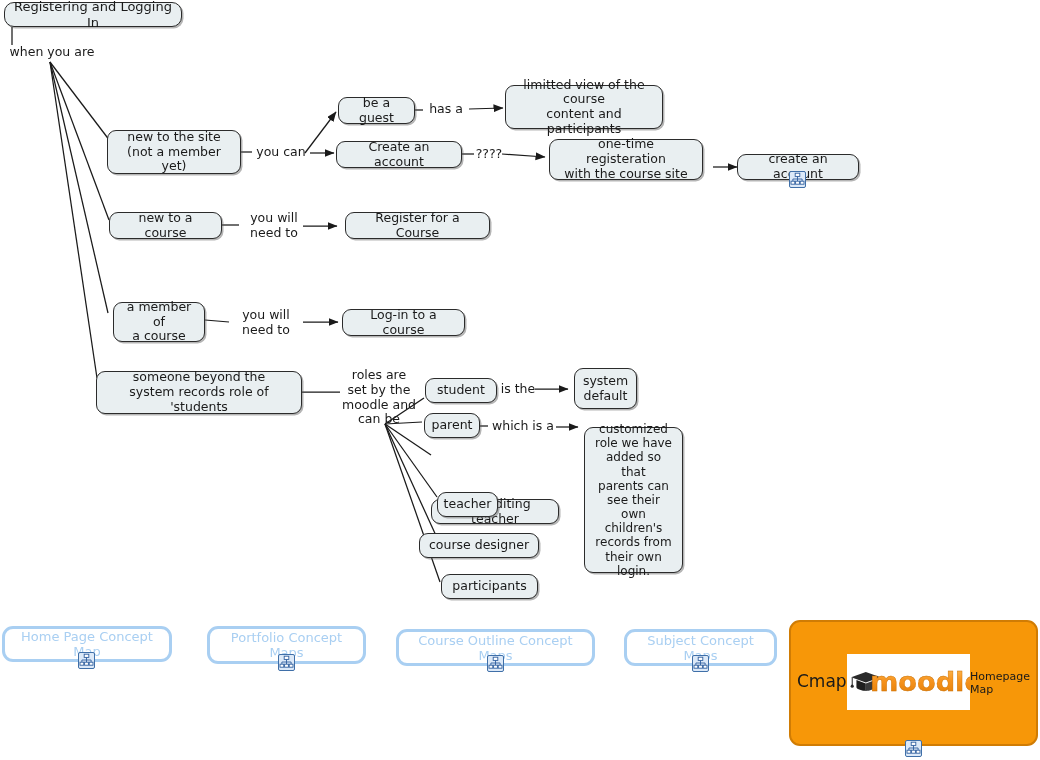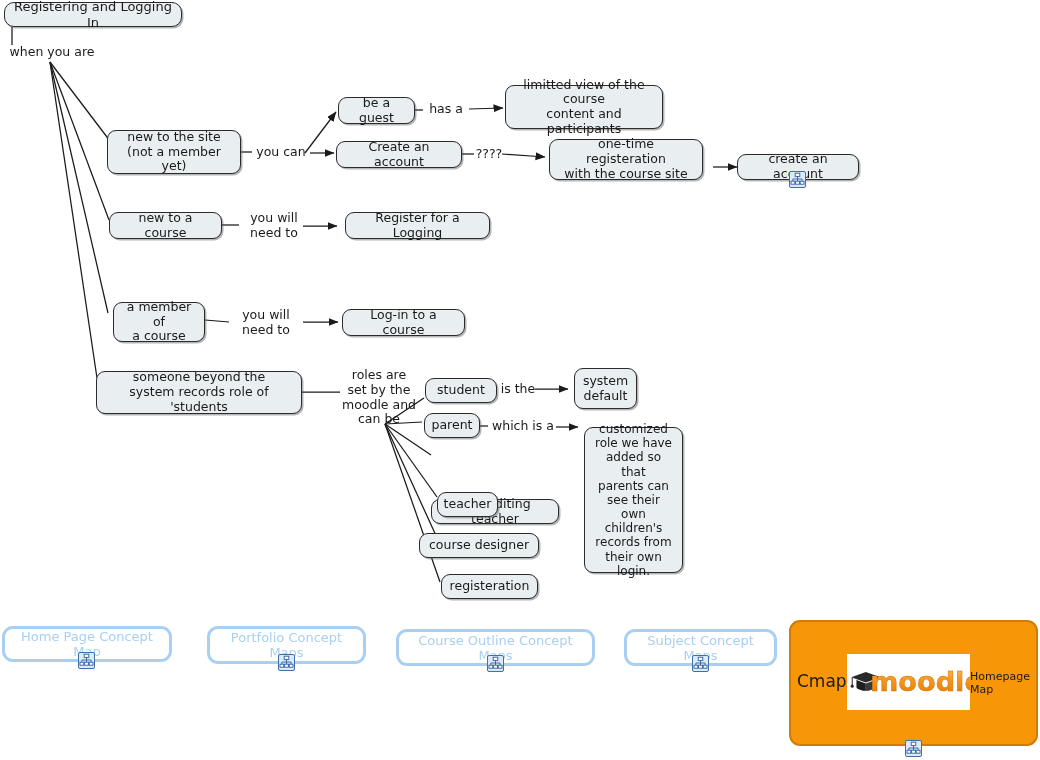--- a/index.html
+++ b/index.html
@@ -218,21 +218,21 @@
       <rect x="5.6" y="9.2" width="3.8" height="3.0" fill="#ffffff" stroke="#2f5f9e" stroke-width="0.9"></rect>
       <rect x="10.2" y="9.2" width="3.8" height="3.0" fill="#ffffff" stroke="#2f5f9e" stroke-width="0.9"></rect>
     </svg>
   </span>
 
   <div class="node" style="left:109px; top:212px; width:113px; height:27px;">new to a course</div>
 
   <div class="linklabel" style="left:242px; top:211px; width:64px;">you will
 need to</div>
 
-  <div class="node" style="left:345px; top:212px; width:145px; height:27px;">Register for a Logging</div>
+  <div class="node" style="left:345px; top:212px; width:145px; height:27px;">Register for a Course</div>
 
   <div class="node" style="left:113px; top:302px; width:92px; height:40px;">a member of
 a course</div>
 
   <div class="linklabel" style="left:232px; top:308px; width:68px;">you will
 need to</div>
 
   <div class="node" style="left:342px; top:309px; width:123px; height:27px;">Log-in to a course</div>
 
   <div class="node" style="left:96px; top:371px; width:206px; height:43px;">someone beyond the
@@ -263,21 +263,21 @@
 records from
 their own
 login.</div>
 
   <div class="node" style="left:431px; top:463px; width:128px; height:25px;margin-top:36px;">non-editing teacher</div>
 
   <div class="node" style="left:437px; top:492px; width:61px; height:25px;">teacher</div>
 
   <div class="node" style="left:419px; top:533px; width:120px; height:25px;">course designer</div>
 
-  <div class="node" style="left:441px; top:574px; width:97px; height:25px;">registeration</div>
+  <div class="node" style="left:441px; top:574px; width:97px; height:25px;">participants</div>
 
   <div class="navbox" style="left:2px; top:626px; width:170px; height:36px;">Home Page Concept Map</div>
   <span class="cmicon" style="left:78px; top:652px;">
     <svg viewBox="0 0 15 15" aria-hidden="true">
       <rect x="5.2" y="1.2" width="4.6" height="3.2" fill="#ffffff" stroke="#2f5f9e" stroke-width="0.9"></rect>
       <path d="M7.5,4.4 L7.5,7.0 M2.9,7.0 L12.1,7.0 M2.9,7.0 L2.9,9.2 M7.5,7.0 L7.5,9.2 M12.1,7.0 L12.1,9.2" stroke="#2f5f9e" stroke-width="0.9" fill="none"></path>
       <rect x="1.0" y="9.2" width="3.8" height="3.0" fill="#ffffff" stroke="#2f5f9e" stroke-width="0.9"></rect>
       <rect x="5.6" y="9.2" width="3.8" height="3.0" fill="#ffffff" stroke="#2f5f9e" stroke-width="0.9"></rect>
       <rect x="10.2" y="9.2" width="3.8" height="3.0" fill="#ffffff" stroke="#2f5f9e" stroke-width="0.9"></rect>
     </svg>

